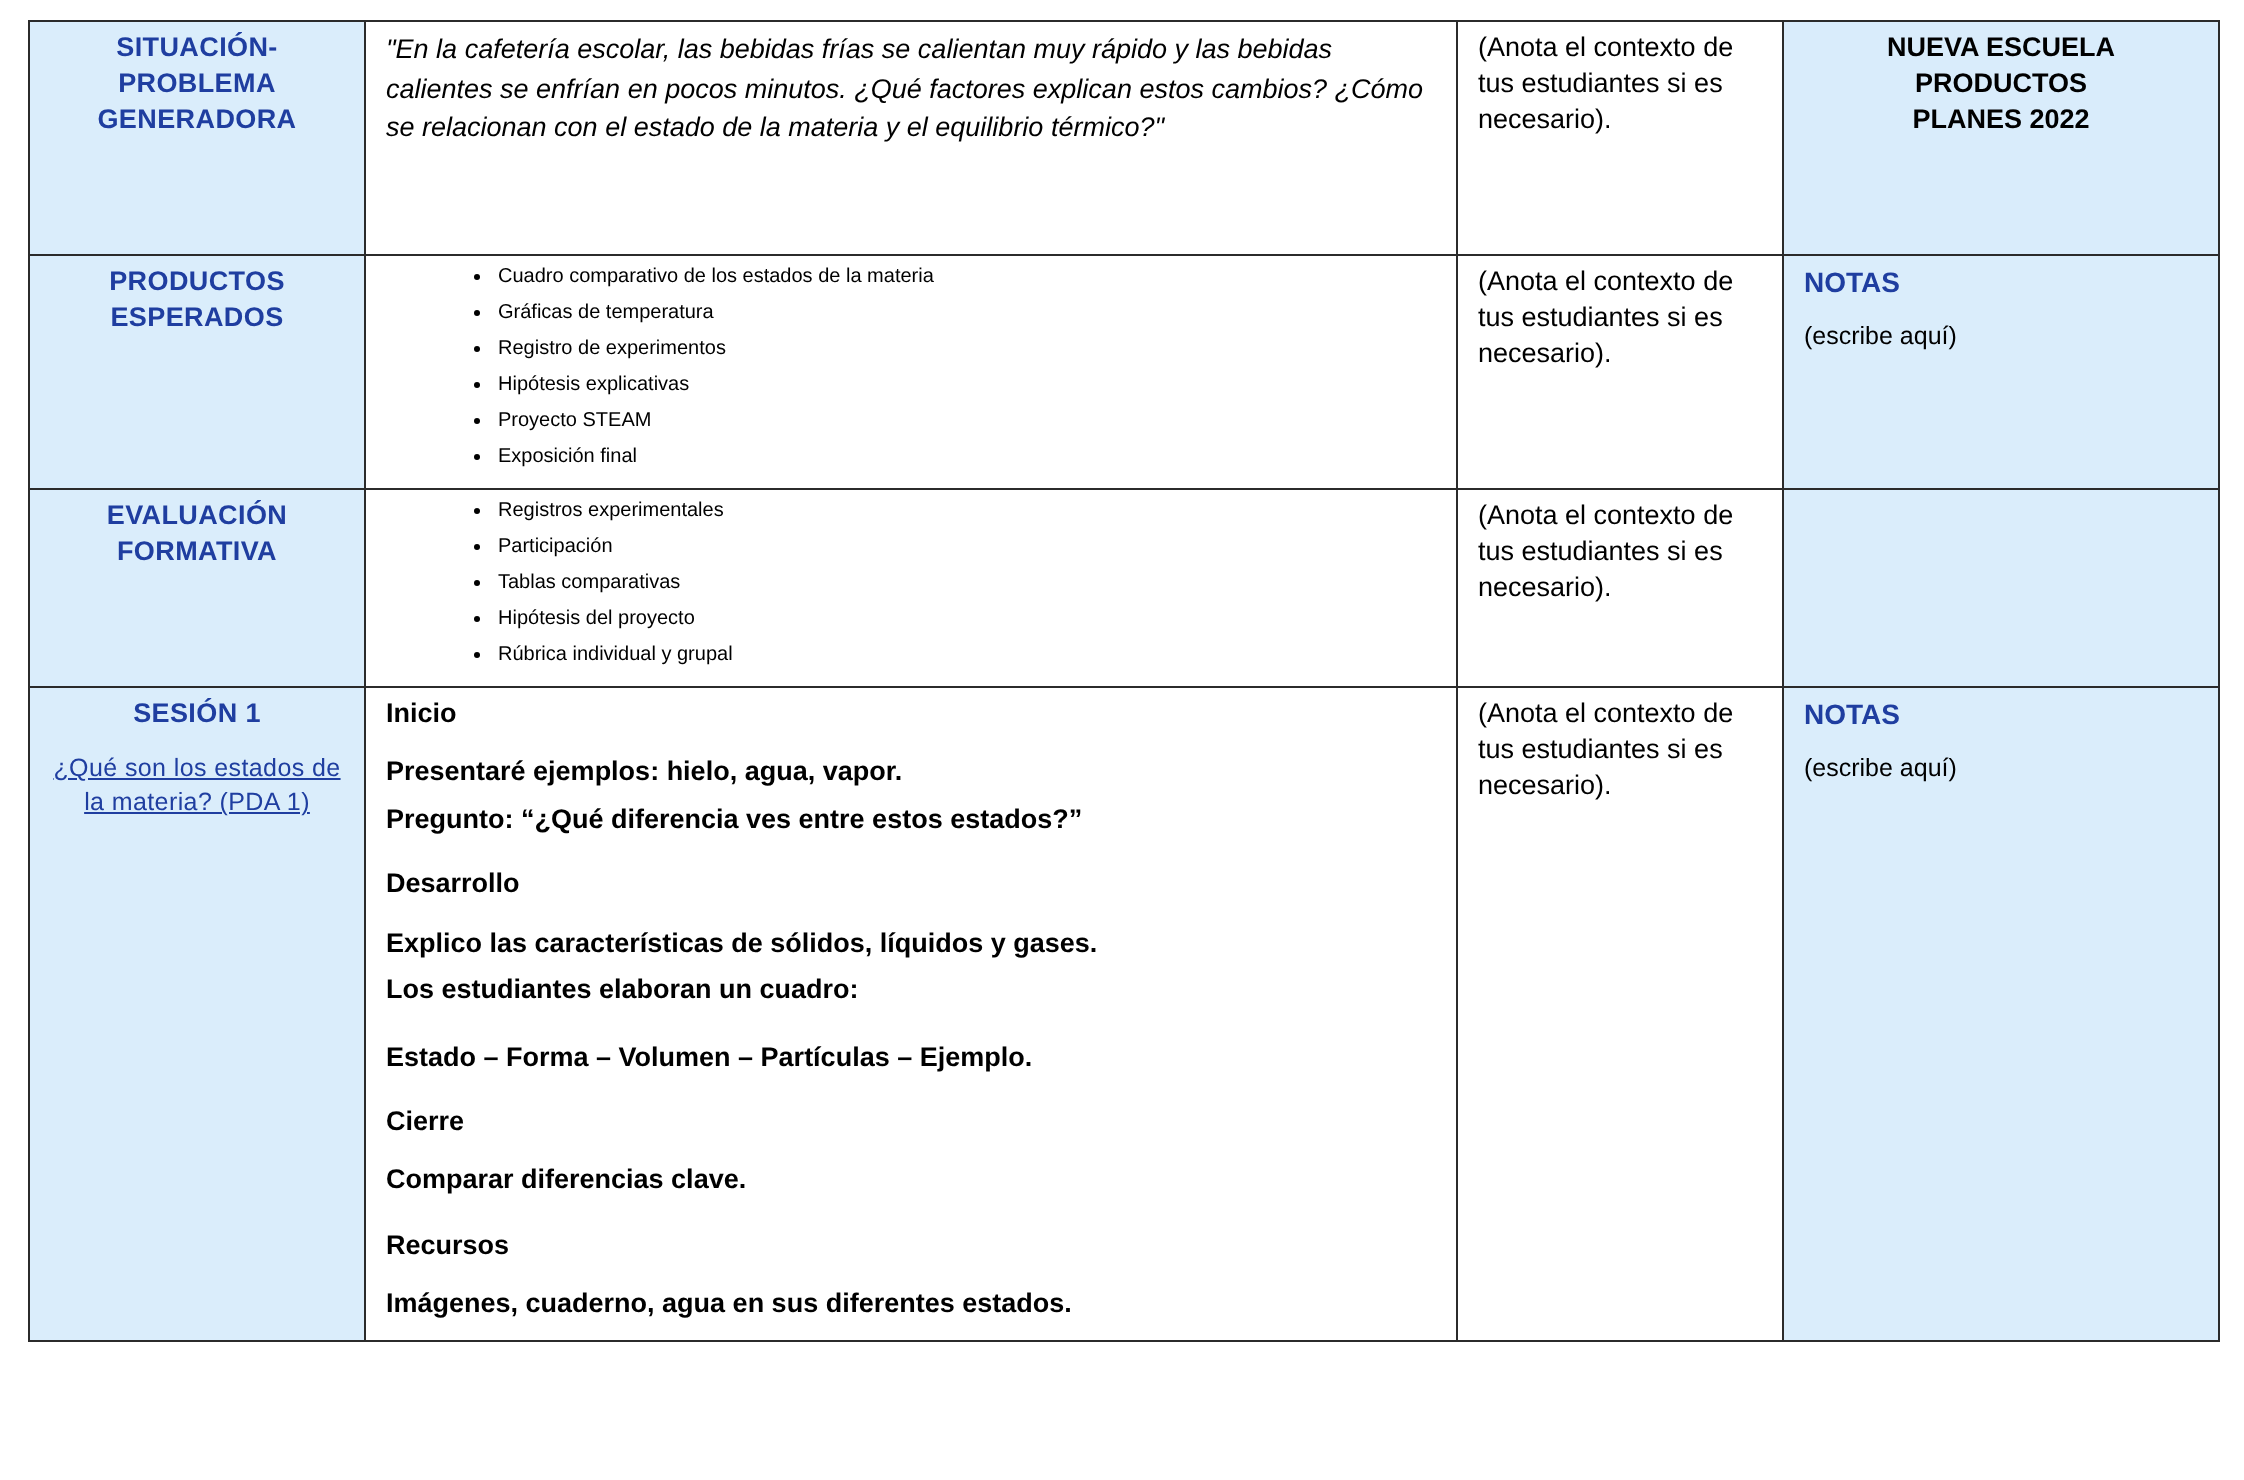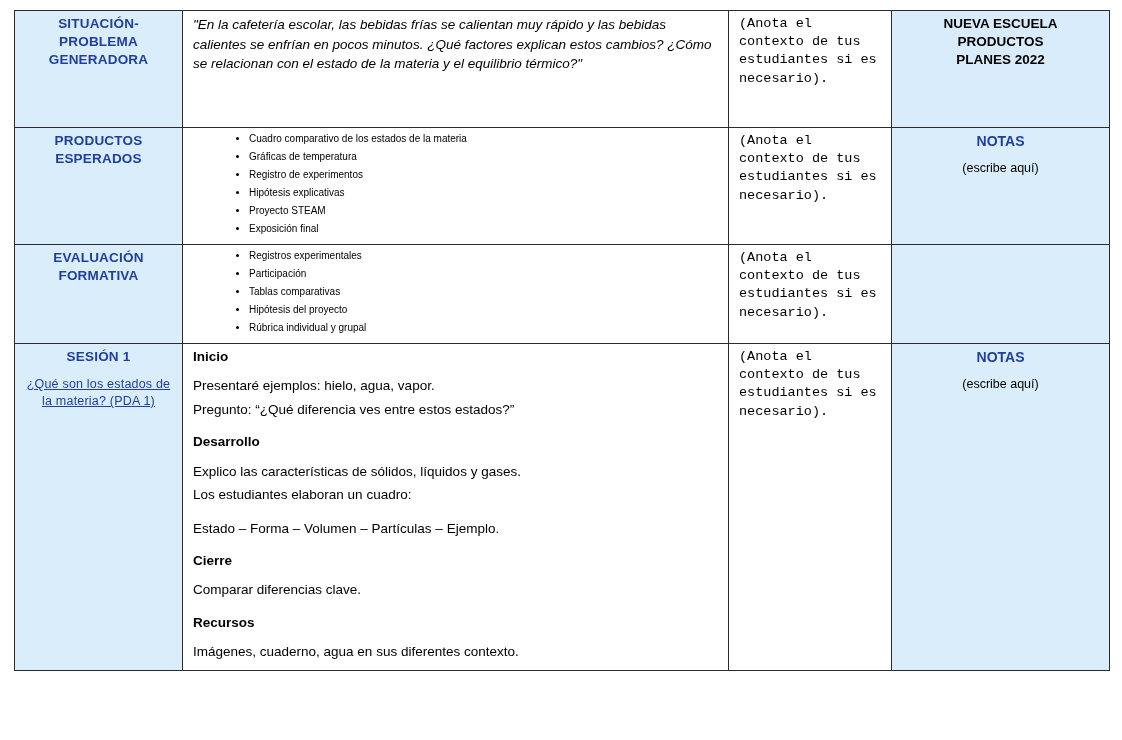--- a/index.html
+++ b/index.html
@@ -62,38 +62,36 @@
   }
   .italic-quote {
     font-style: italic;
     font-size: 13.5px;
     line-height: 1.45;
   }
   .note-cell {
     background: #ffffff;
     font-size: 12.5px;
     line-height: 1.45;
-    font-family: Liberation Mono, monospace;
   }
   .brand-cell {
     background: #d9ecfb;
     text-align: center;
     vertical-align: middle;
     font-weight: bold;
     font-size: 13px;
     line-height: 1.5;
     color: #000000;
     border-left: 1px solid #2b2b2b;
   }
   .brand-cell .brand-line2 { display: block; }
   .notas-cell {
     background: #daedfb;
     vertical-align: top;
     padding-top: 10px;
-    text-align: center;
   }
   .notas-title {
     color: #1f3ea0;
     font-weight: bold;
     font-size: 14px;
     margin-bottom: 9px;
   }
   .notas-sub {
     font-size: 12.5px;
     color: #000000;
@@ -110,20 +108,21 @@
   }
   .sec-title {
     font-weight: bold;
     font-size: 13.5px;
     margin: 0 0 10px 0;
   }
   .para {
     margin: 0 0 4px 0;
     font-size: 13.5px;
     line-height: 1.45;
+    font-weight: bold;
   }
   .para.gap { margin-bottom: 14px; }
   .r1 td { height: 108px; }
   .r4 .label-cell { line-height: 1.4; }
 </style>
 </head>
 <body>
 
 <div class="sheet">
   <table class="plan">
@@ -196,21 +195,21 @@
           <div class="sec-title">Inicio</div>
           <div class="para">Presentaré ejemplos: hielo, agua, vapor.</div>
           <div class="para gap">Pregunto: “¿Qué diferencia ves entre estos estados?”</div>
           <div class="sec-title">Desarrollo</div>
           <div class="para">Explico las características de sólidos, líquidos y gases.</div>
           <div class="para gap">Los estudiantes elaboran un cuadro:</div>
           <div class="para gap">Estado – Forma – Volumen – Partículas – Ejemplo.</div>
           <div class="sec-title">Cierre</div>
           <div class="para gap">Comparar diferencias clave.</div>
           <div class="sec-title">Recursos</div>
-          <div class="para">Imágenes, cuaderno, agua en sus diferentes contexto.</div>
+          <div class="para">Imágenes, cuaderno, agua en sus diferentes estados.</div>
         </td>
         <td class="note-cell">(Anota el contexto de tus estudiantes si es necesario).</td>
         <td class="notas-cell">
           <div class="notas-title">NOTAS</div>
           <div class="notas-sub">(escribe aquí)</div>
         </td>
       </tr>
     </tbody>
   </table>
 </div>

